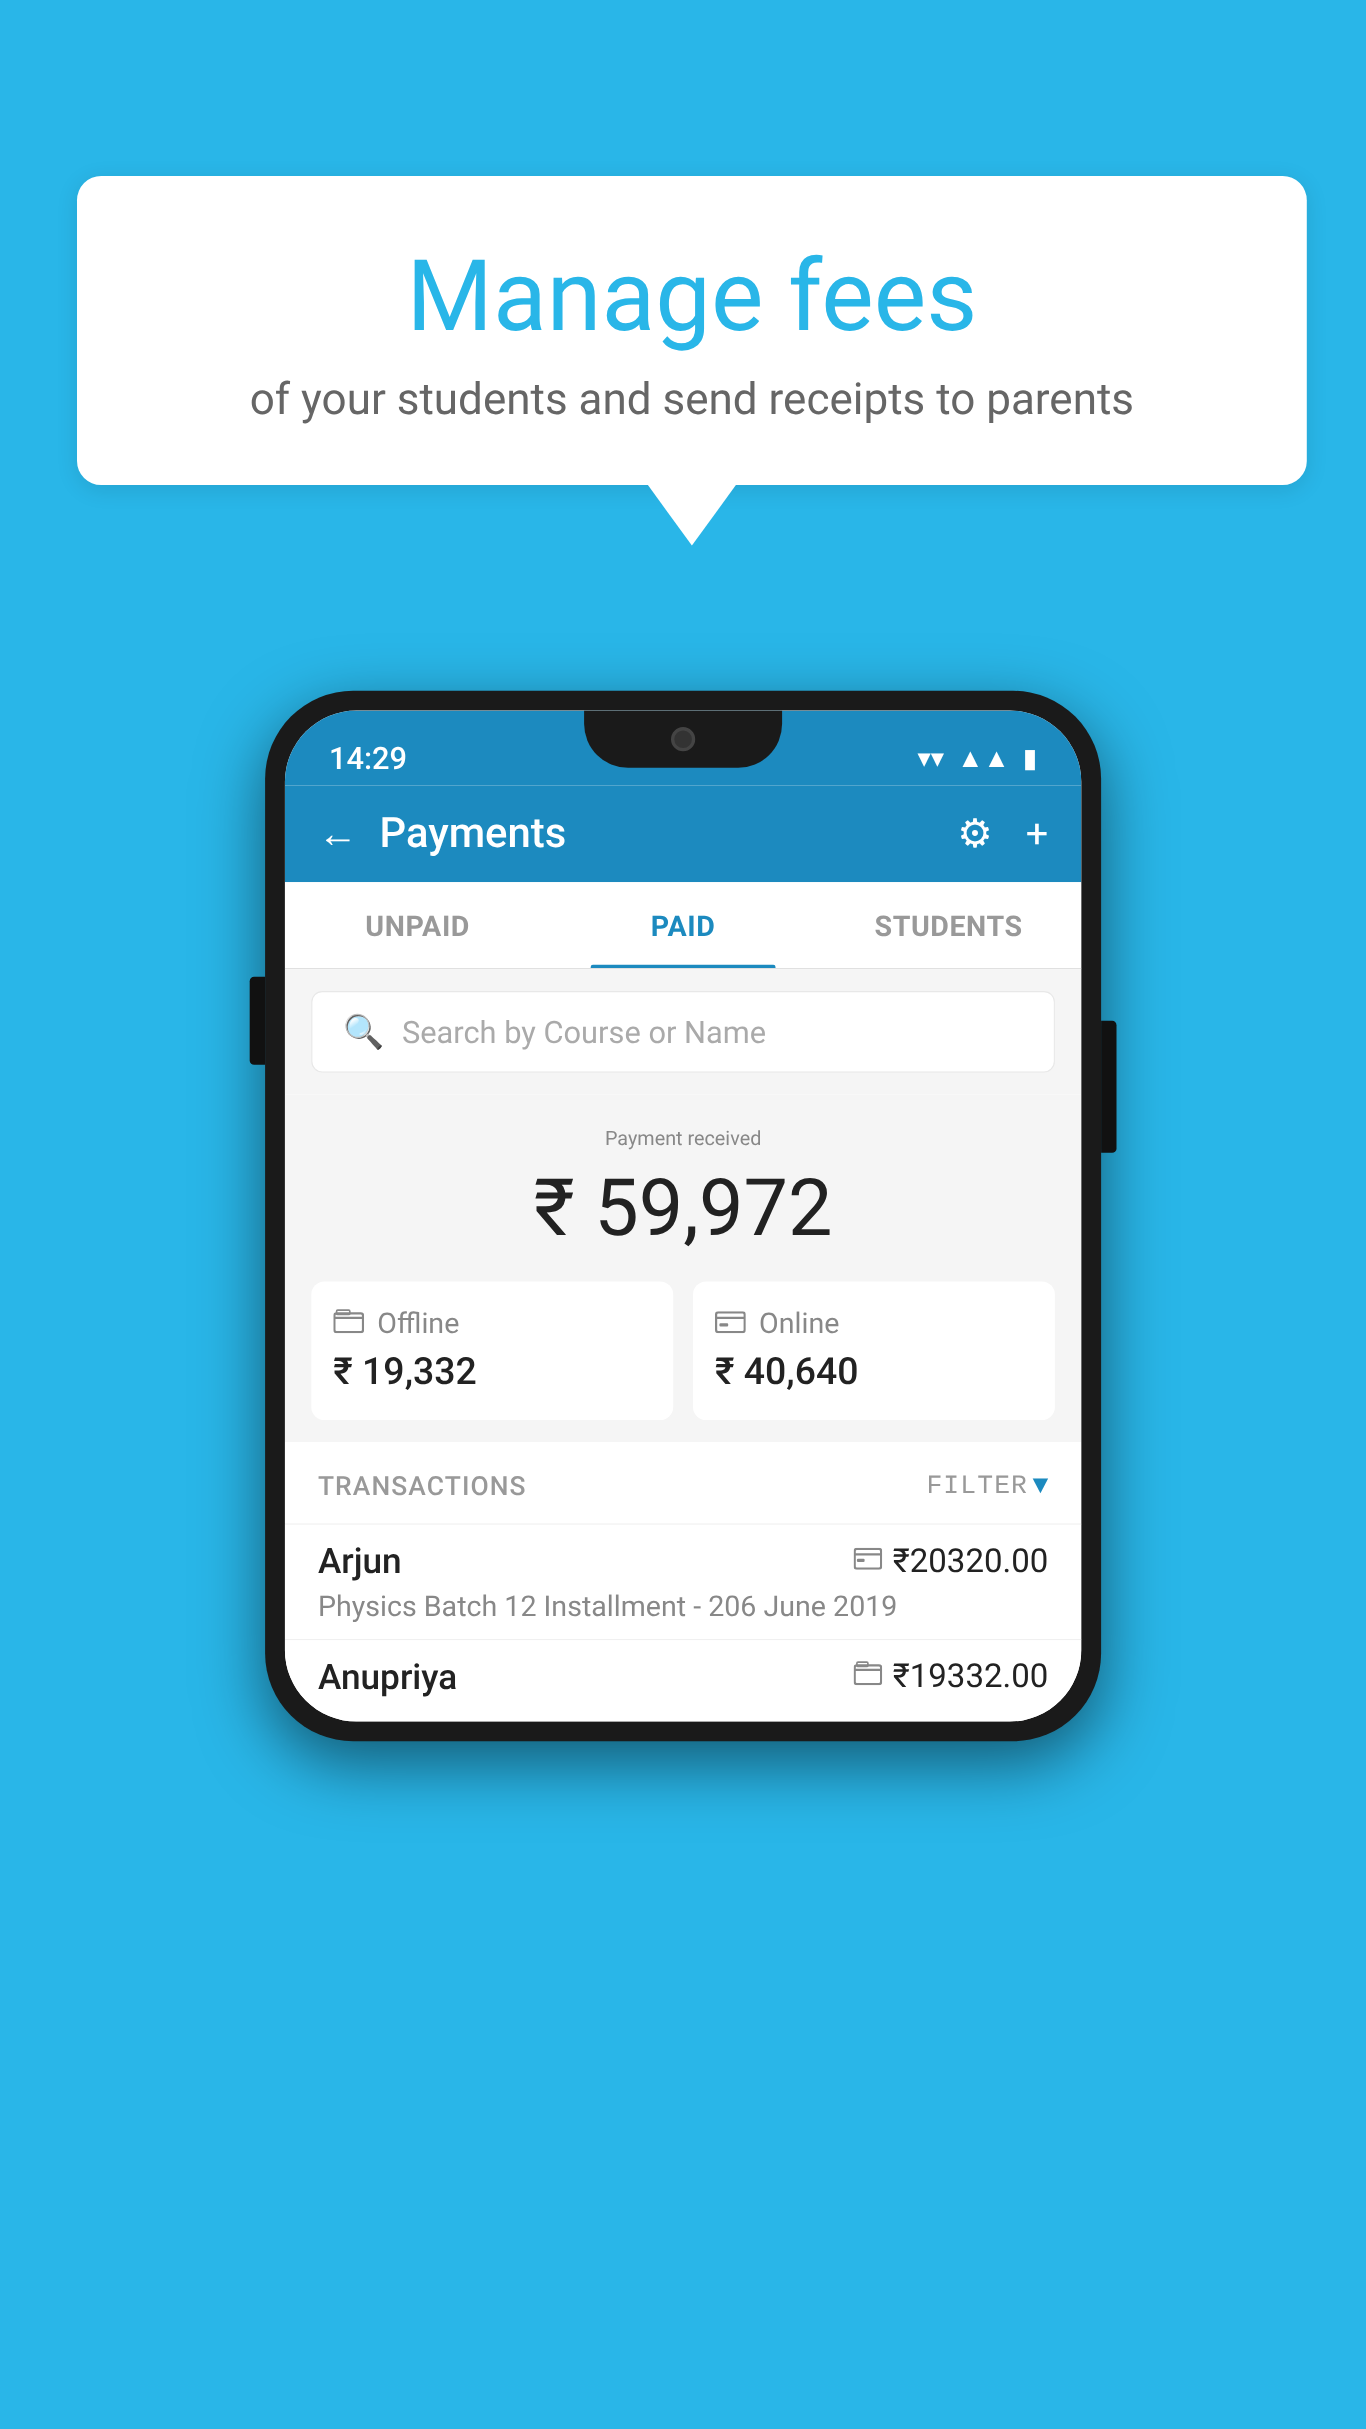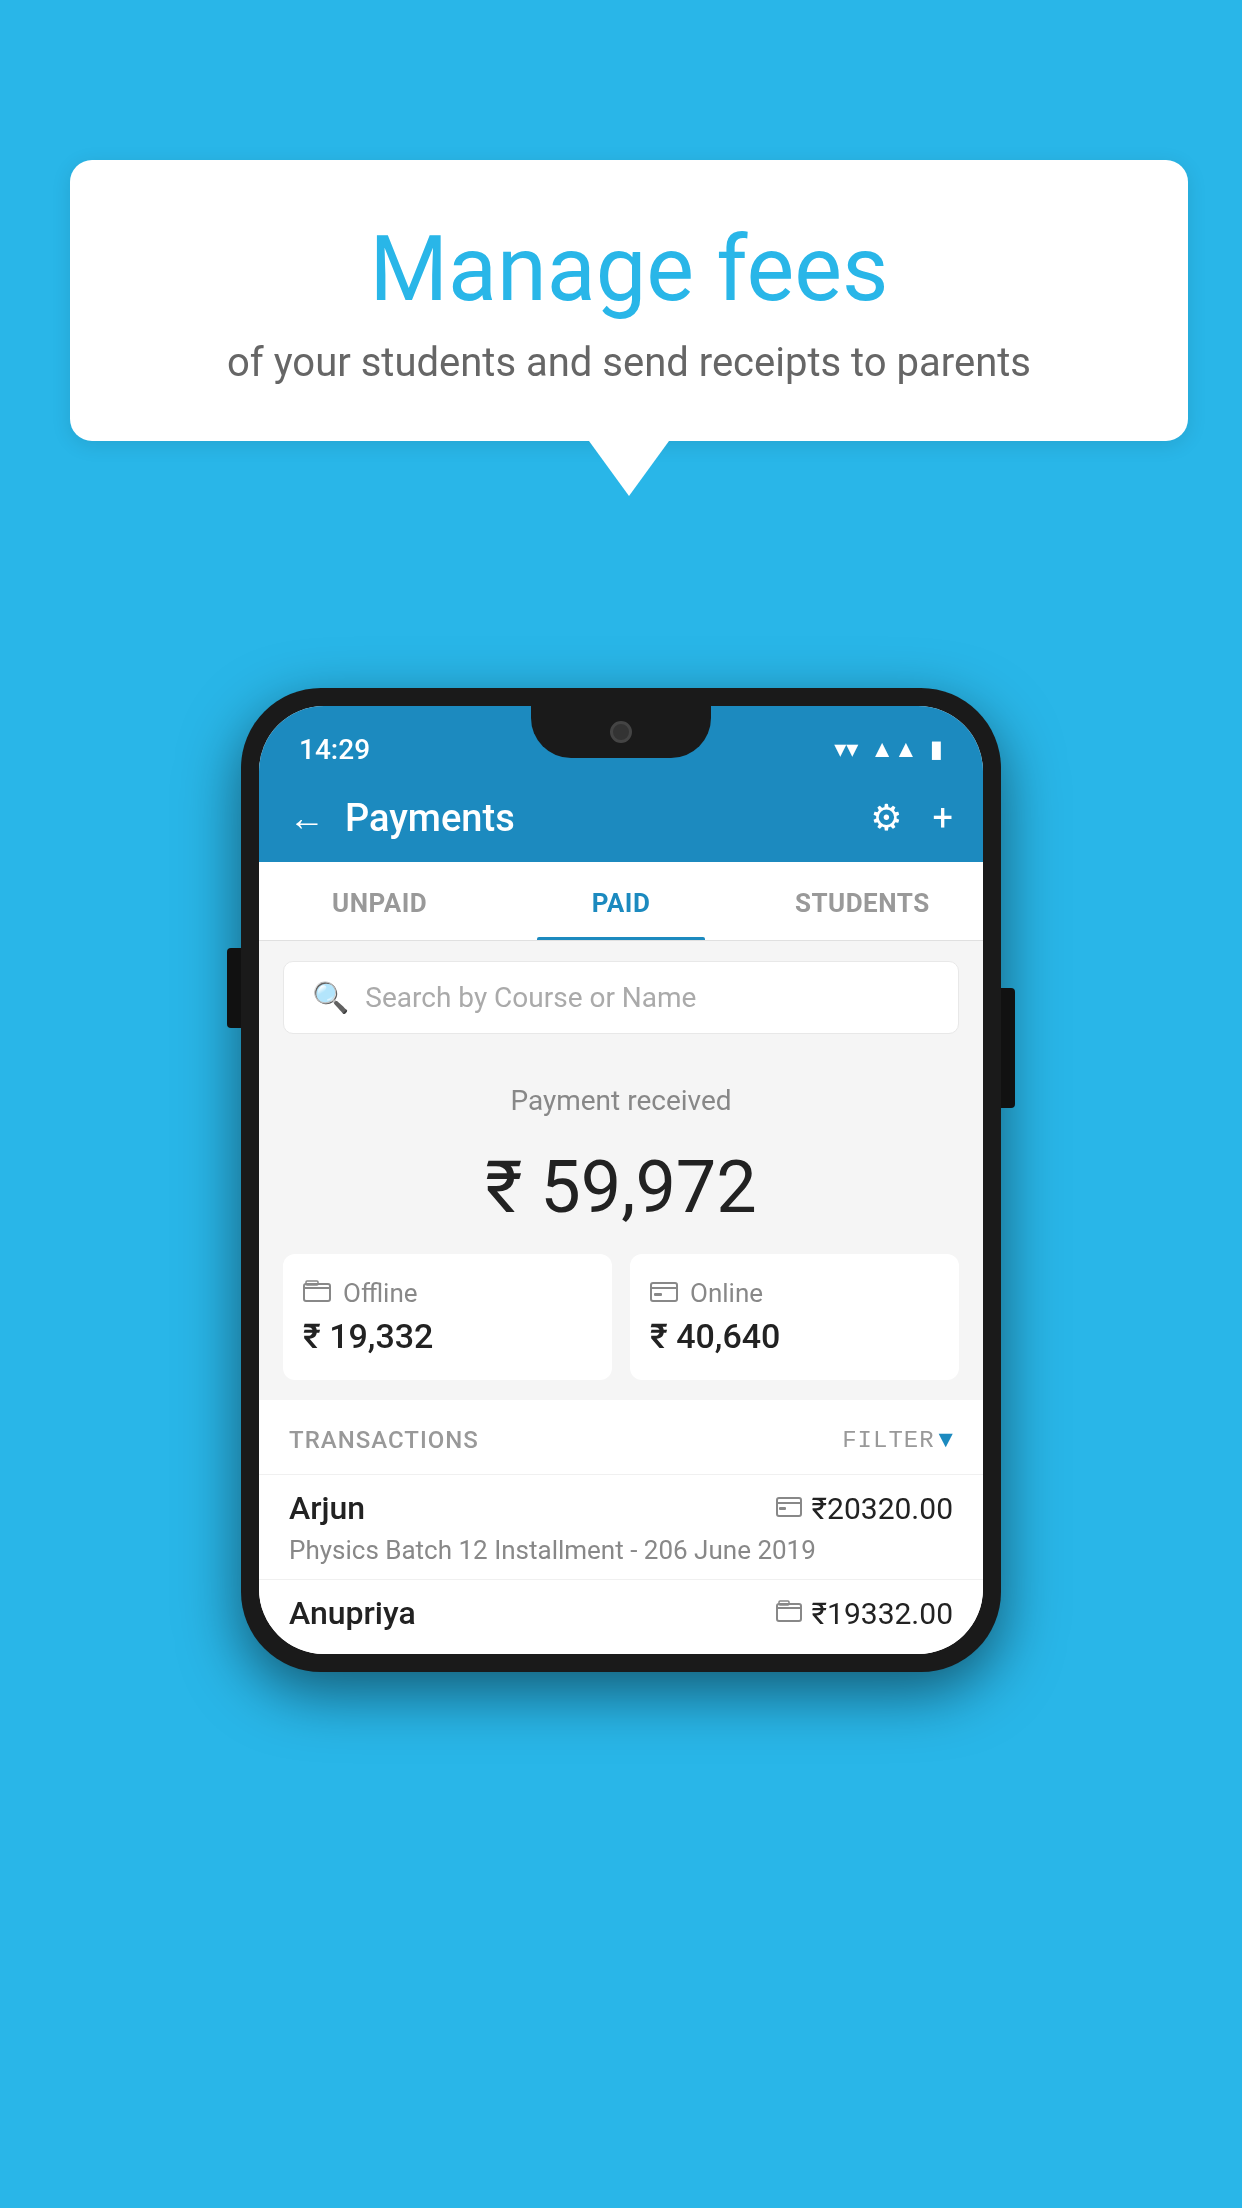--- a/index.html
+++ b/index.html
@@ -51,21 +51,21 @@
       width: 0;
       height: 0;
       border-left: 40px solid transparent;
       border-right: 40px solid transparent;
       border-top: 55px solid white;
     }
 
     
     .phone-wrapper {
       position: absolute;
-      top: 688px;
+      top: 628px;
       left: 50%;
       transform: translateX(-50%);
       width: 760px;
     }
 
     .phone {
       width: 760px;
       background: #1a1a1a;
       border-radius: 80px;
       padding: 18px;
@@ -251,22 +251,22 @@
 
     
     .payment-summary {
       background: #f5f5f5;
       padding: 30px 24px 20px;
       text-align: center;
     }
 
     .payment-received-label {
       color: #888;
-      font-size: 28px;
-      margin-bottom: 28px;
+      font-size: 18px;
+      margin-bottom: 10px;
     }
 
     .payment-amount {
       font-size: 72px;
       font-weight: 400;
       color: #222;
       margin-bottom: 24px;
     }
 
     .payment-cards {

